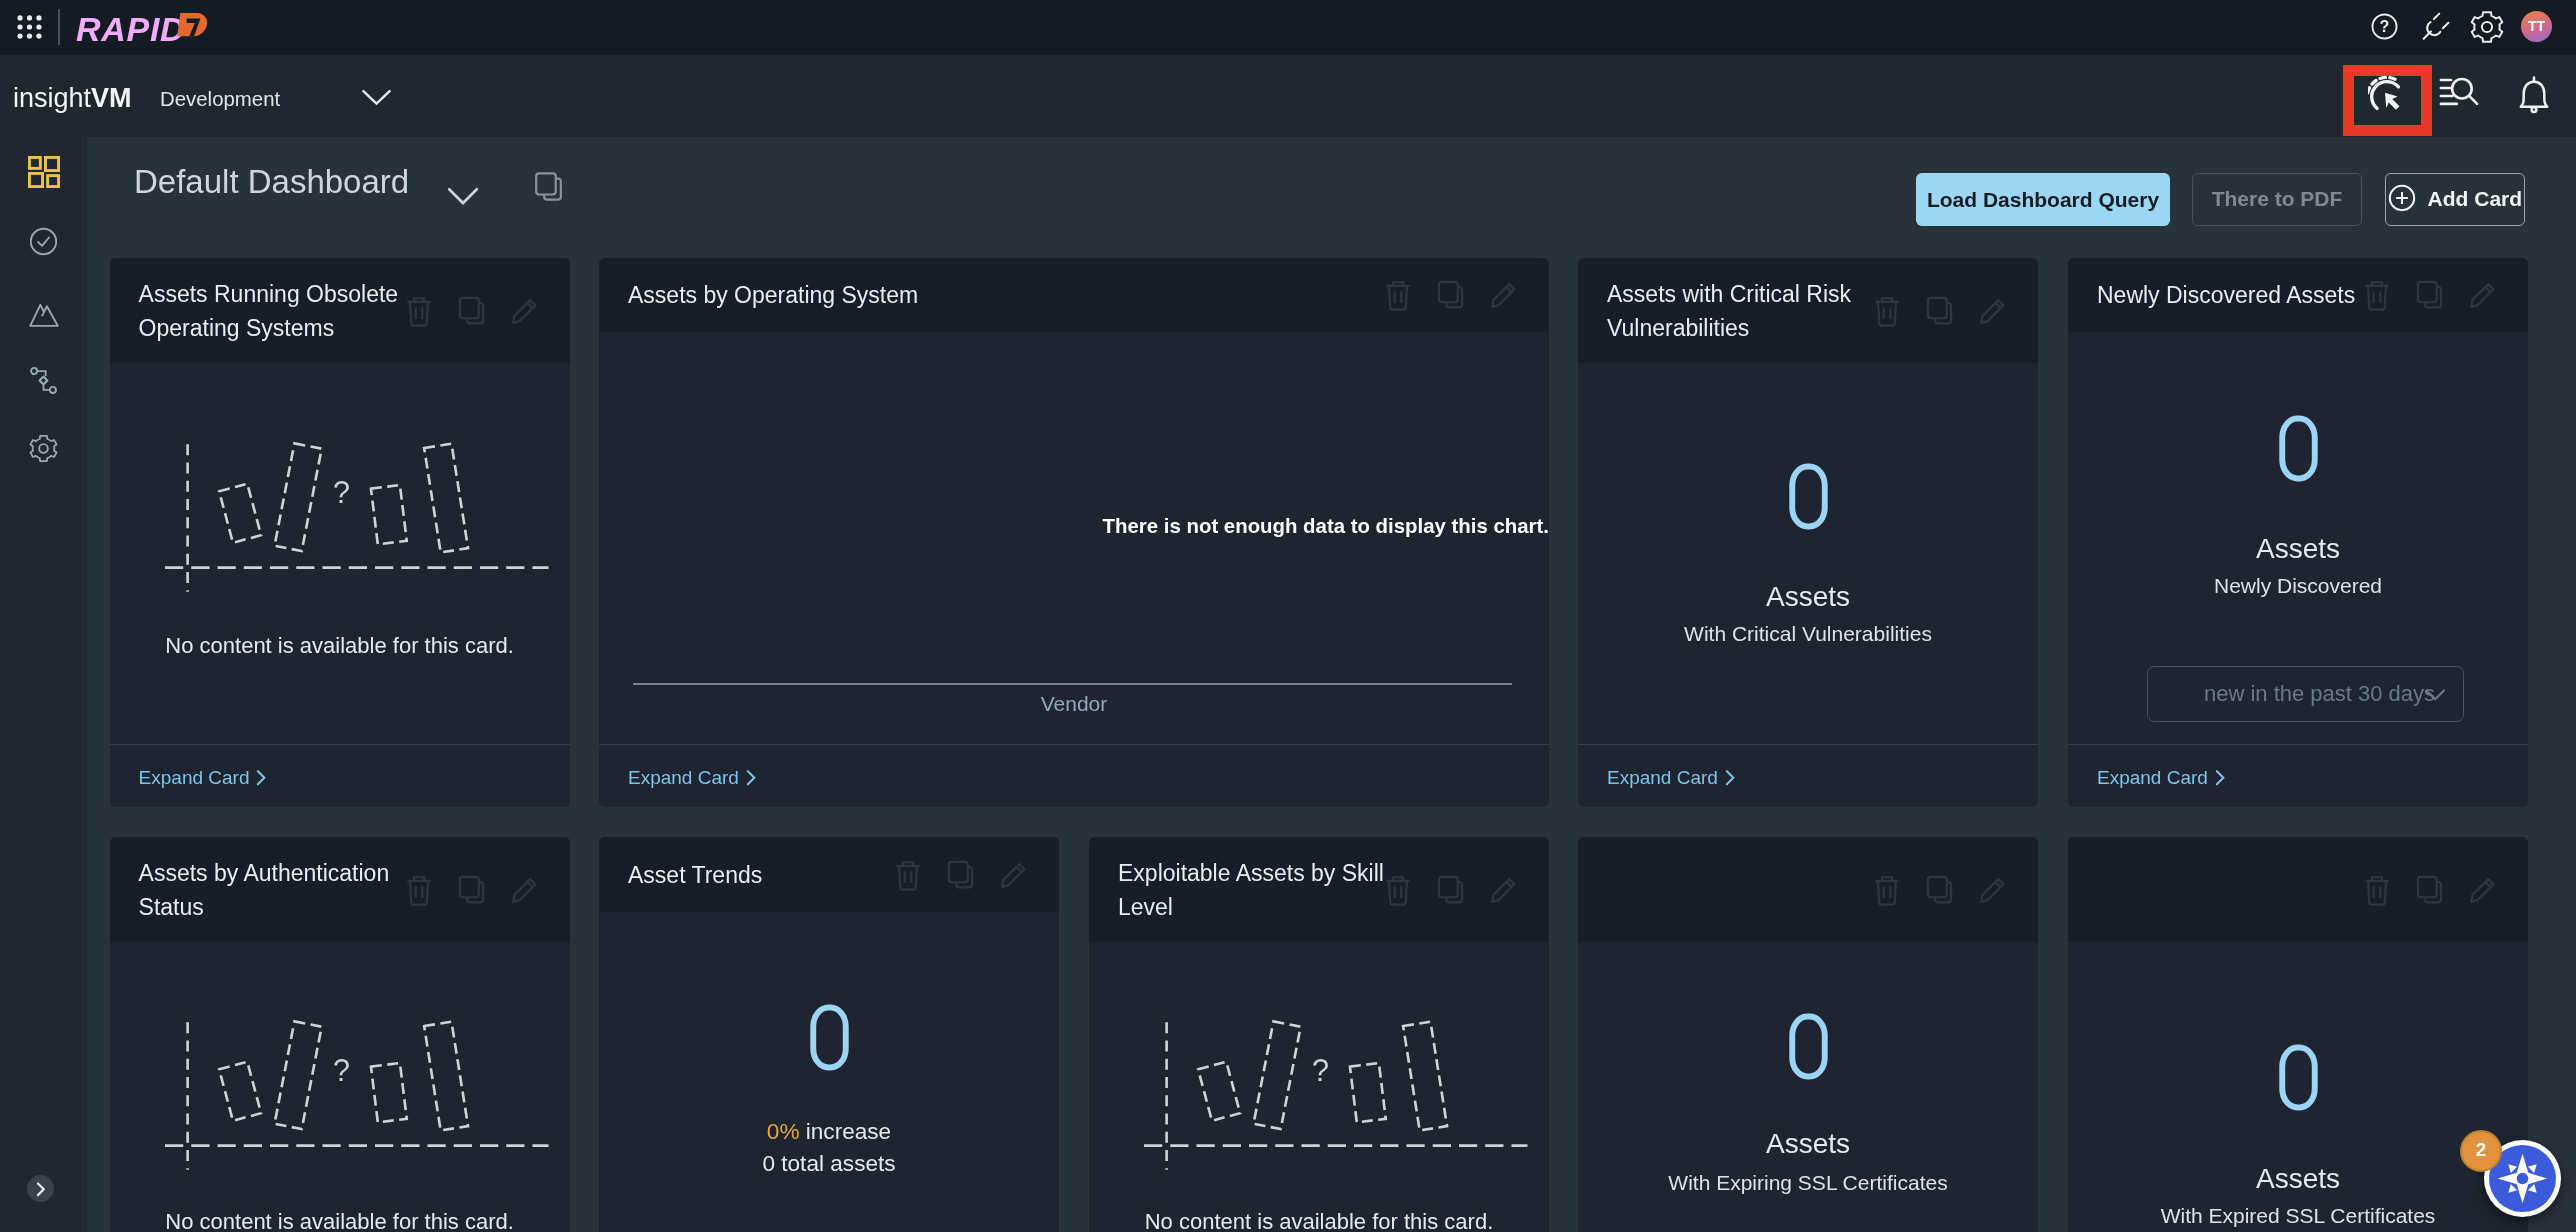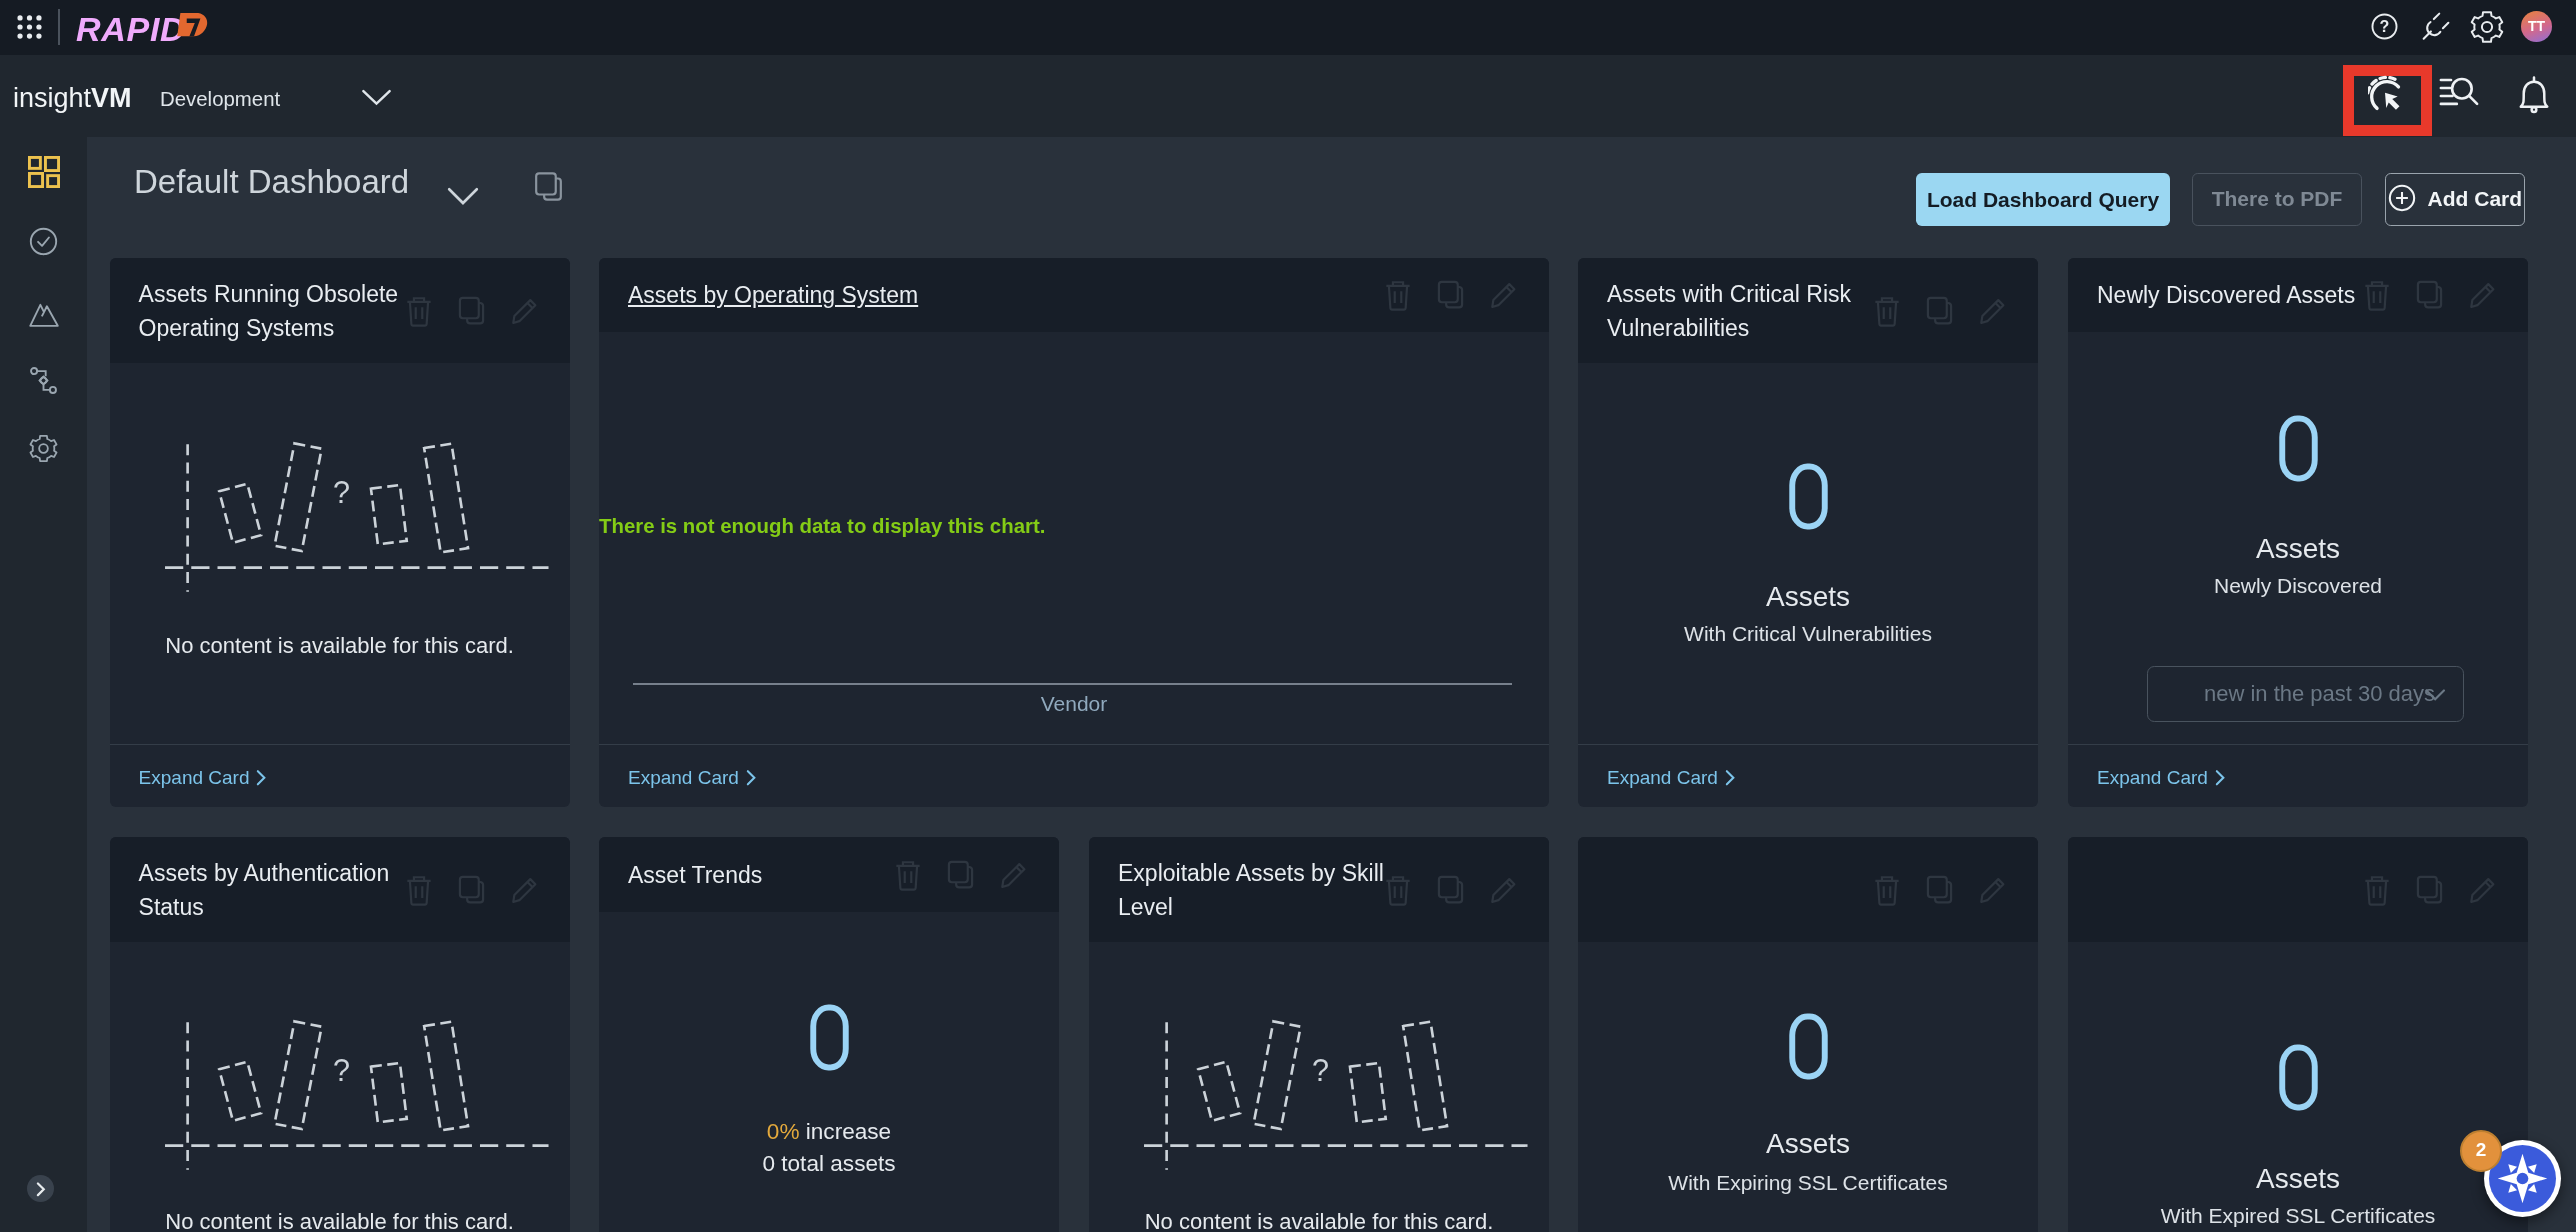--- a/index.html
+++ b/index.html
@@ -10,21 +10,21 @@
   #topbar { position:absolute; left:0; top:0; width:2576px; height:55px; background:#151b23; }
   
   #subbar { position:absolute; left:0; top:55px; width:2576px; height:82px; background:#20272f; }
   
   #sidebar { position:absolute; left:0; top:137px; width:87px; height:1096px; background:#20272f; }
   
   #main { position:absolute; left:87px; top:137px; width:2489px; height:1096px; background:#29313b; }
   .card { position:absolute; background:#1e2530; border-radius:5.8px; overflow:hidden; }
   .chead { background:#171e28; position:relative; }
   .ctitle { color:#e9edf1; font-size:23px; line-height:34px; font-weight:400; position:absolute; left:29px; top:50%; transform:translateY(-50%); width:306px; }
-  .wide .ctitle { width:801px;text-decoration:underline; }
+  .wide .ctitle { width:801px; }
   .cicons { position:absolute; right:31px; top:50%; transform:translateY(-50%); display:flex; gap:24px; }
   .cfoot { position:absolute; left:0; right:0; bottom:0; height:63px; border-top:0.7px solid #343d48; }
   .expand { position:absolute; left:29px; top:22px; color:#7cc4ea; font-size:19px; display:flex; align-items:center; }
   .lbl1 { position:absolute; color:#e6eaee; font-size:28px; text-align:center; width:100%; }
   .lbl2 { position:absolute; color:#dde2e7; font-size:21px; text-align:center; width:100%; }
   .nocontent { position:absolute; color:#e6eaee; font-size:22px; text-align:center; width:100%; }
 </style>
 </head>
 <body>
 <div id="topbar">
@@ -227,21 +227,21 @@
             </g>
           </svg>
           <svg width="29" height="32" viewBox="0 0 40 44">
             <g fill="none" stroke="#2e3640" stroke-width="3" stroke-linejoin="round">
               <path d="M6 29 L28 7 L35 14 L13 36 L4.5 38.5 Z"></path>
               <path d="M24 11 L31 18"></path>
             </g>
           </svg>
         </div>
     </div>
-    <div class="abs" style="top:257px;width:100%;text-align:left;color:#84cc16;font-size:20.4px;font-weight:700">There is not enough data to display this chart.</div>
+    <div class="abs" style="top:257px;width:100%;text-align:right;color:#ffffff;font-size:20.4px;font-weight:700">There is not enough data to display this chart.</div>
     <div class="abs" style="left:34px;top:425px;width:879px;height:1.5px;background:#77808c"></div>
     <div class="abs" style="top:434px;width:100%;text-align:center;color:#90a9bd;font-size:21px">Vendor</div>
     <div class="cfoot">
         <div class="expand">Expand Card <svg style="margin-left:6.6px" width="10.2" height="17.5" viewBox="0 0 14 24">
             <path d="M2.5 3 L11.5 12 L2.5 21" fill="none" stroke="#7cc4ea" stroke-width="2.8" stroke-linecap="round"></path>
           </svg></div>
       </div>
   </div>
 
   <div class="card" style="left:1491px;top:121px;width:460px;height:549px">

